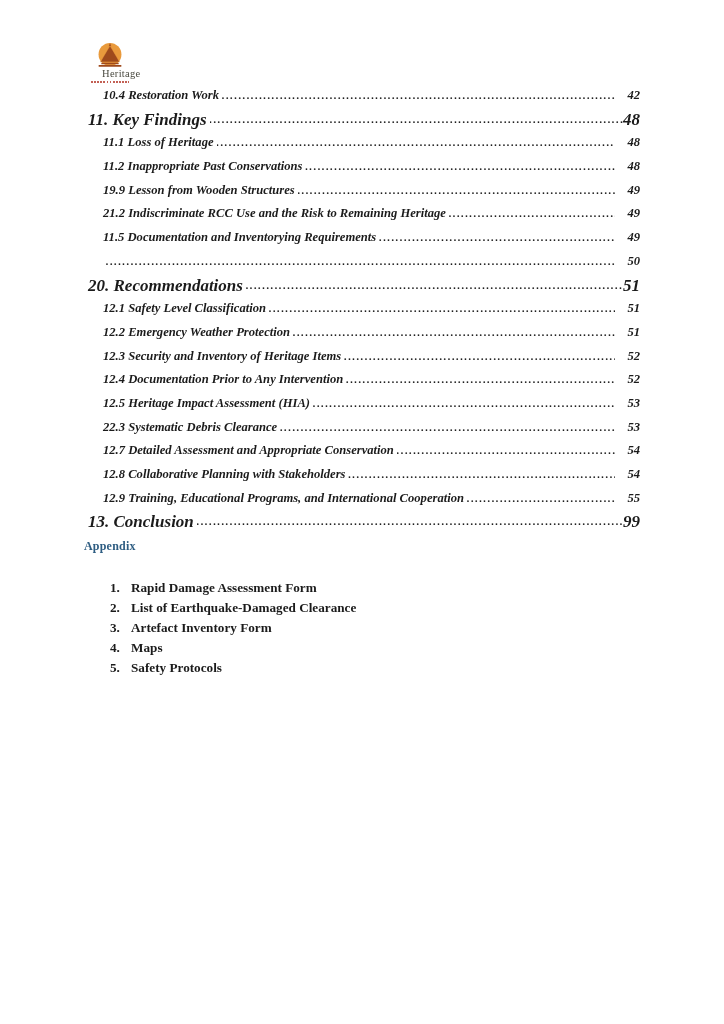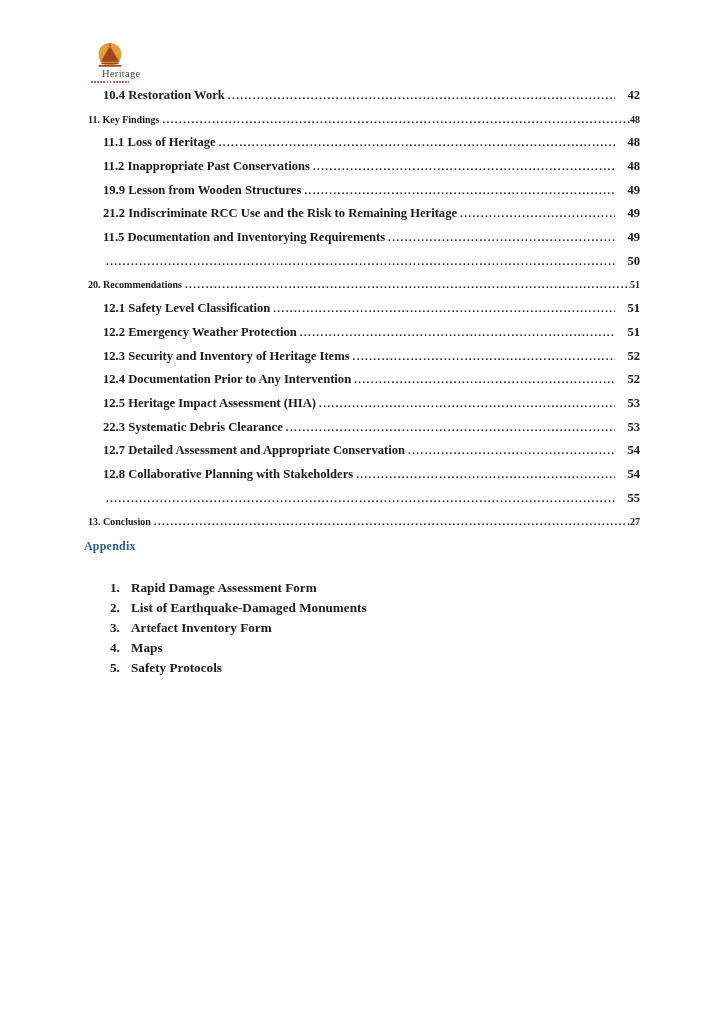--- a/index.html
+++ b/index.html
@@ -30,26 +30,27 @@
   }
   .logo-tagline{
     height:2.5px;width:38px;margin:1.5px auto 0;
     background:repeating-linear-gradient(90deg,var(--logo-red,#b4392a) 0 1.8px,transparent 1.8px 3.1px);
     opacity:.8;
   }
 
   
   .toc{position:absolute;left:88px;top:84px;width:552px;}
   .toc-row{
-    display:flex;align-items:flex-end;
+    display:flex;align-items:flex-start;
     line-height:23.7px;height:23.7px;
     font-weight:bold;white-space:nowrap;
     cursor:pointer;
-  }
-  .toc-row.level-1{font-size:10px;}
+    font-style:italic;
+  }
+  .toc-row.level-1{font-size:17px;}
   .toc-row.level-2{font-size:12.6px;padding-left:15px;}
   .toc-label{flex:0 0 auto;}
   .toc-leader{
     flex:1 1 auto;overflow:hidden;white-space:nowrap;
     margin-left:3px;
     font-size:11px;letter-spacing:1.4px;
   }
   .toc-leader::after{
     content:"..................................................................................................................................................................................................................";
   }
@@ -186,43 +187,44 @@
         <span class="toc-page">54</span>
       </div>
 
       <div class="toc-row level-2">
         <span class="toc-label">12.8 Collaborative Planning with Stakeholders</span>
         <span class="toc-leader"></span>
         <span class="toc-page">54</span>
       </div>
 
       <div class="toc-row level-2">
+        <span class="toc-label">12.9 Training, Educational Programs, and International Cooperation</span>
         <span class="toc-leader"></span>
         <span class="toc-page">55</span>
       </div>
 
       <div class="toc-row level-1">
         <span class="toc-label">13. Conclusion</span>
         <span class="toc-leader"></span>
-        <span class="toc-page">27</span>
+        <span class="toc-page">99</span>
       </div>
     </nav>
 
   <h2 class="appendix-title">Appendix</h2>
 
   <ol class="appendix-list">
 
       <li class="appendix-item">
         <span class="num">1.</span>
         <span class="label">Rapid Damage Assessment Form</span>
       </li>
 
       <li class="appendix-item">
         <span class="num">2.</span>
-        <span class="label">List of Earthquake-Damaged Monuments</span>
+        <span class="label">List of Earthquake-Damaged Clearance</span>
       </li>
 
       <li class="appendix-item">
         <span class="num">3.</span>
         <span class="label">Artefact Inventory Form</span>
       </li>
 
       <li class="appendix-item">
         <span class="num">4.</span>
         <span class="label">Maps</span>

